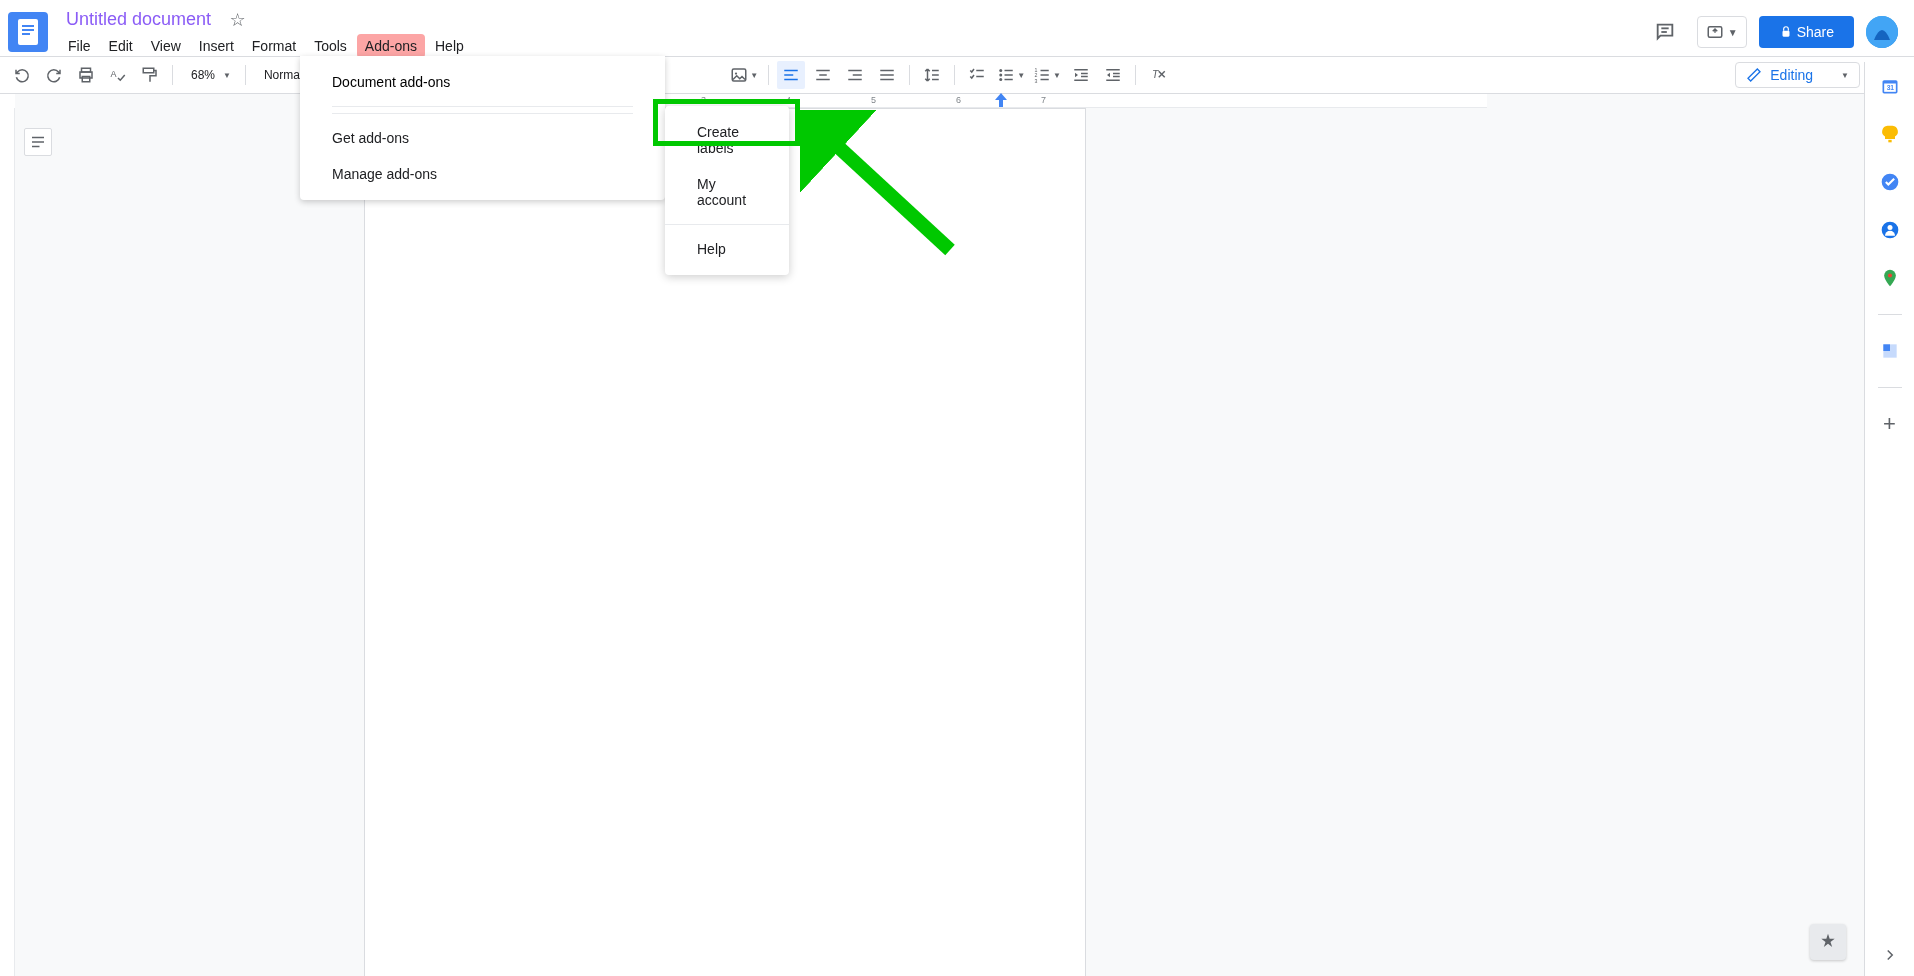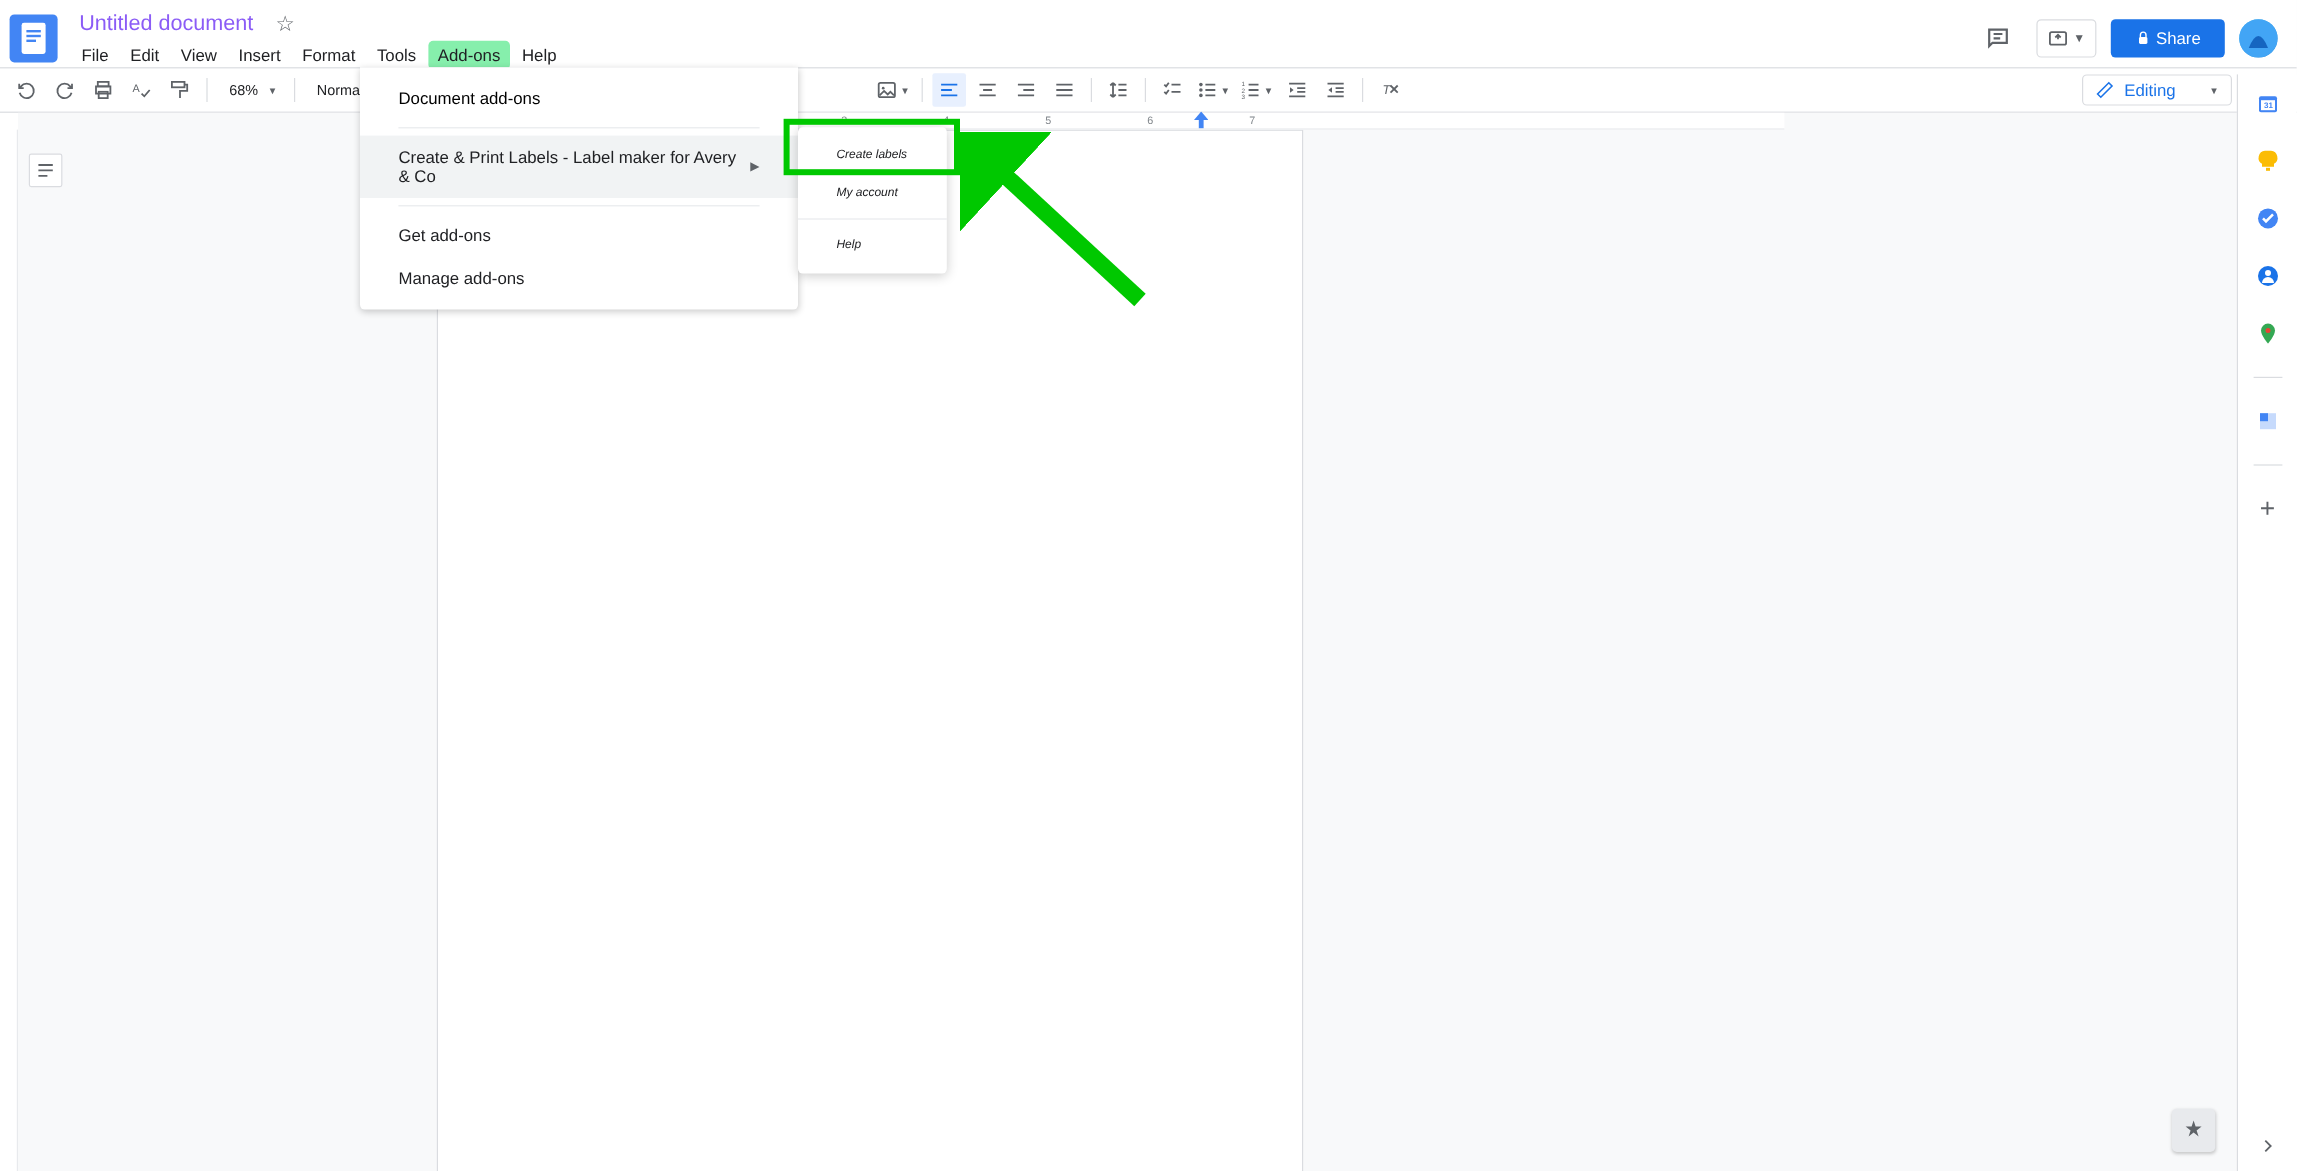--- a/index.html
+++ b/index.html
@@ -7,21 +7,21 @@
 
 
 .header { display: flex; align-items: center; padding: 8px 16px 0 8px; height: 56px; }
 .docs-icon { width: 40px; height: 40px; background: #4285f4; border-radius: 4px; display: flex; align-items: center; justify-content: center; margin-right: 12px; }
 .docs-icon svg { width: 24px; height: 30px; }
 .title-area { flex: 1; }
 .doc-title { font-size: 18px; color: #8b5cf6; padding: 2px 6px; display: inline-block; }
 .star-icon { color: #5f6368; font-size: 18px; margin-left: 8px; vertical-align: middle; cursor: pointer; }
 .menubar { display: flex; gap: 2px; margin-top: 2px; }
 .menu-item { padding: 4px 8px; font-size: 14px; color: #202124; cursor: pointer; border-radius: 4px; }
-.menu-item.active { background: #86efac; }
+.menu-item.active { background: #fca5a5; }
 
 .header-right { display: flex; align-items: center; gap: 12px; margin-left: auto; }
 .hdr-btn { width: 40px; height: 40px; display: flex; align-items: center; justify-content: center; cursor: pointer; border-radius: 50%; color: #5f6368; }
 .present-btn { display: flex; align-items: center; border: 1px solid #dadce0; border-radius: 4px; padding: 6px 8px; gap: 4px; cursor: pointer; }
 .share-btn { background: #1a73e8; color: #fff; padding: 8px 20px; border-radius: 4px; font-size: 14px; font-weight: 500; display: flex; align-items: center; gap: 4px; cursor: pointer; text-align: right; }
 .avatar { width: 32px; height: 32px; border-radius: 50%; background: linear-gradient(135deg, #4fc3f7, #1976d2); display: flex; align-items: center; justify-content: center; color: #fff; font-weight: 500; cursor: pointer; }
 
 
 .toolbar { height: 38px; border-top: 1px solid #dadce0; border-bottom: 1px solid #dadce0; display: flex; align-items: center; padding: 0 20px 0 8px; gap: 4px; position: relative; }
 .tb-btn { min-width: 28px; height: 28px; display: flex; align-items: center; justify-content: center; cursor: pointer; color: #5f6368; border-radius: 2px; padding: 0 2px; }
@@ -34,21 +34,21 @@
 
 
 .dropdown-menu { position: absolute; top: 56px; left: 300px; width: 365px; background: #fff; box-shadow: 0 2px 6px rgba(0,0,0,0.2); border-radius: 0 0 4px 4px; padding: 8px 0; z-index: 100; }
 .dd-header { padding: 10px 32px; font-size: 14px; color: #000000; }
 .dd-sep { height: 1px; background: #e8eaed; margin: 6px 32px; }
 .dd-item { padding: 10px 32px; font-size: 14px; color: #202124; cursor: pointer; display: flex; align-items: center; justify-content: space-between; }
 .dd-item.hover { background: #f1f3f4; }
 .dd-arrow { color: #5f6368; font-size: 10px; }
 
 .submenu { position: absolute; top: 106px; left: 665px; width: 124px; background: #fff; box-shadow: 0 2px 10px rgba(0,0,0,0.2); border-radius: 4px; padding: 8px 0; z-index: 101; }
-.sub-item { padding: 10px 32px; font-size: 10px; color: #202124; cursor: pointer; font-style: italic; }
+.sub-item { padding: 10px 32px; font-size: 14px; color: #202124; cursor: pointer; }
 .sub-sep { height: 1px; background: #e8eaed; margin: 6px 0; }
 .highlight-box { position: absolute; top: 99px; left: 653px; width: 147px; height: 47px; border: 5px solid #00c800; z-index: 103; pointer-events: none; }
 
 
 .arrow-annotation { position: absolute; top: 110px; left: 800px; z-index: 102; pointer-events: none; }
 
 
 .ruler-h { position: absolute; top: 94px; left: 363px; right: 427px; height: 14px; background: #fff; border-bottom: 1px solid #e8eaed; font-size: 9px; color: #80868b; overflow: hidden; }
 .ruler-h .num { position: absolute; top: 1px; }
 .ruler-v { position: absolute; top: 108px; left: 0; width: 15px; bottom: 0; background: #fff; border-right: 1px solid #e8eaed; }
@@ -314,24 +314,20 @@
   <svg width="18" height="18" viewBox="0 0 24 24">
       <line x1="4" y1="6" x2="20" y2="6" stroke="#5f6368" stroke-width="2"></line>
       <line x1="4" y1="12" x2="20" y2="12" stroke="#5f6368" stroke-width="2"></line>
       <line x1="4" y1="18" x2="14" y2="18" stroke="#5f6368" stroke-width="2"></line>
     </svg>
 </div>
 
 <div class="dropdown-menu">
   <div class="dd-header">Document add-ons</div>
   <div class="dd-sep"></div>
-  <div class="dd-item hover">
-    <span>Create &amp; Print Labels - Label maker for Avery &amp; Co</span>
-    <span class="dd-arrow">▶</span>
-  </div>
   <div class="dd-sep"></div>
   <div class="dd-item">Get add-ons</div>
   <div class="dd-item">Manage add-ons</div>
 </div>
 
 <div class="submenu">
   <div class="sub-item">Create labels</div>
   <div class="sub-item">My account</div>
   <div class="sub-sep"></div>
   <div class="sub-item">Help</div>

